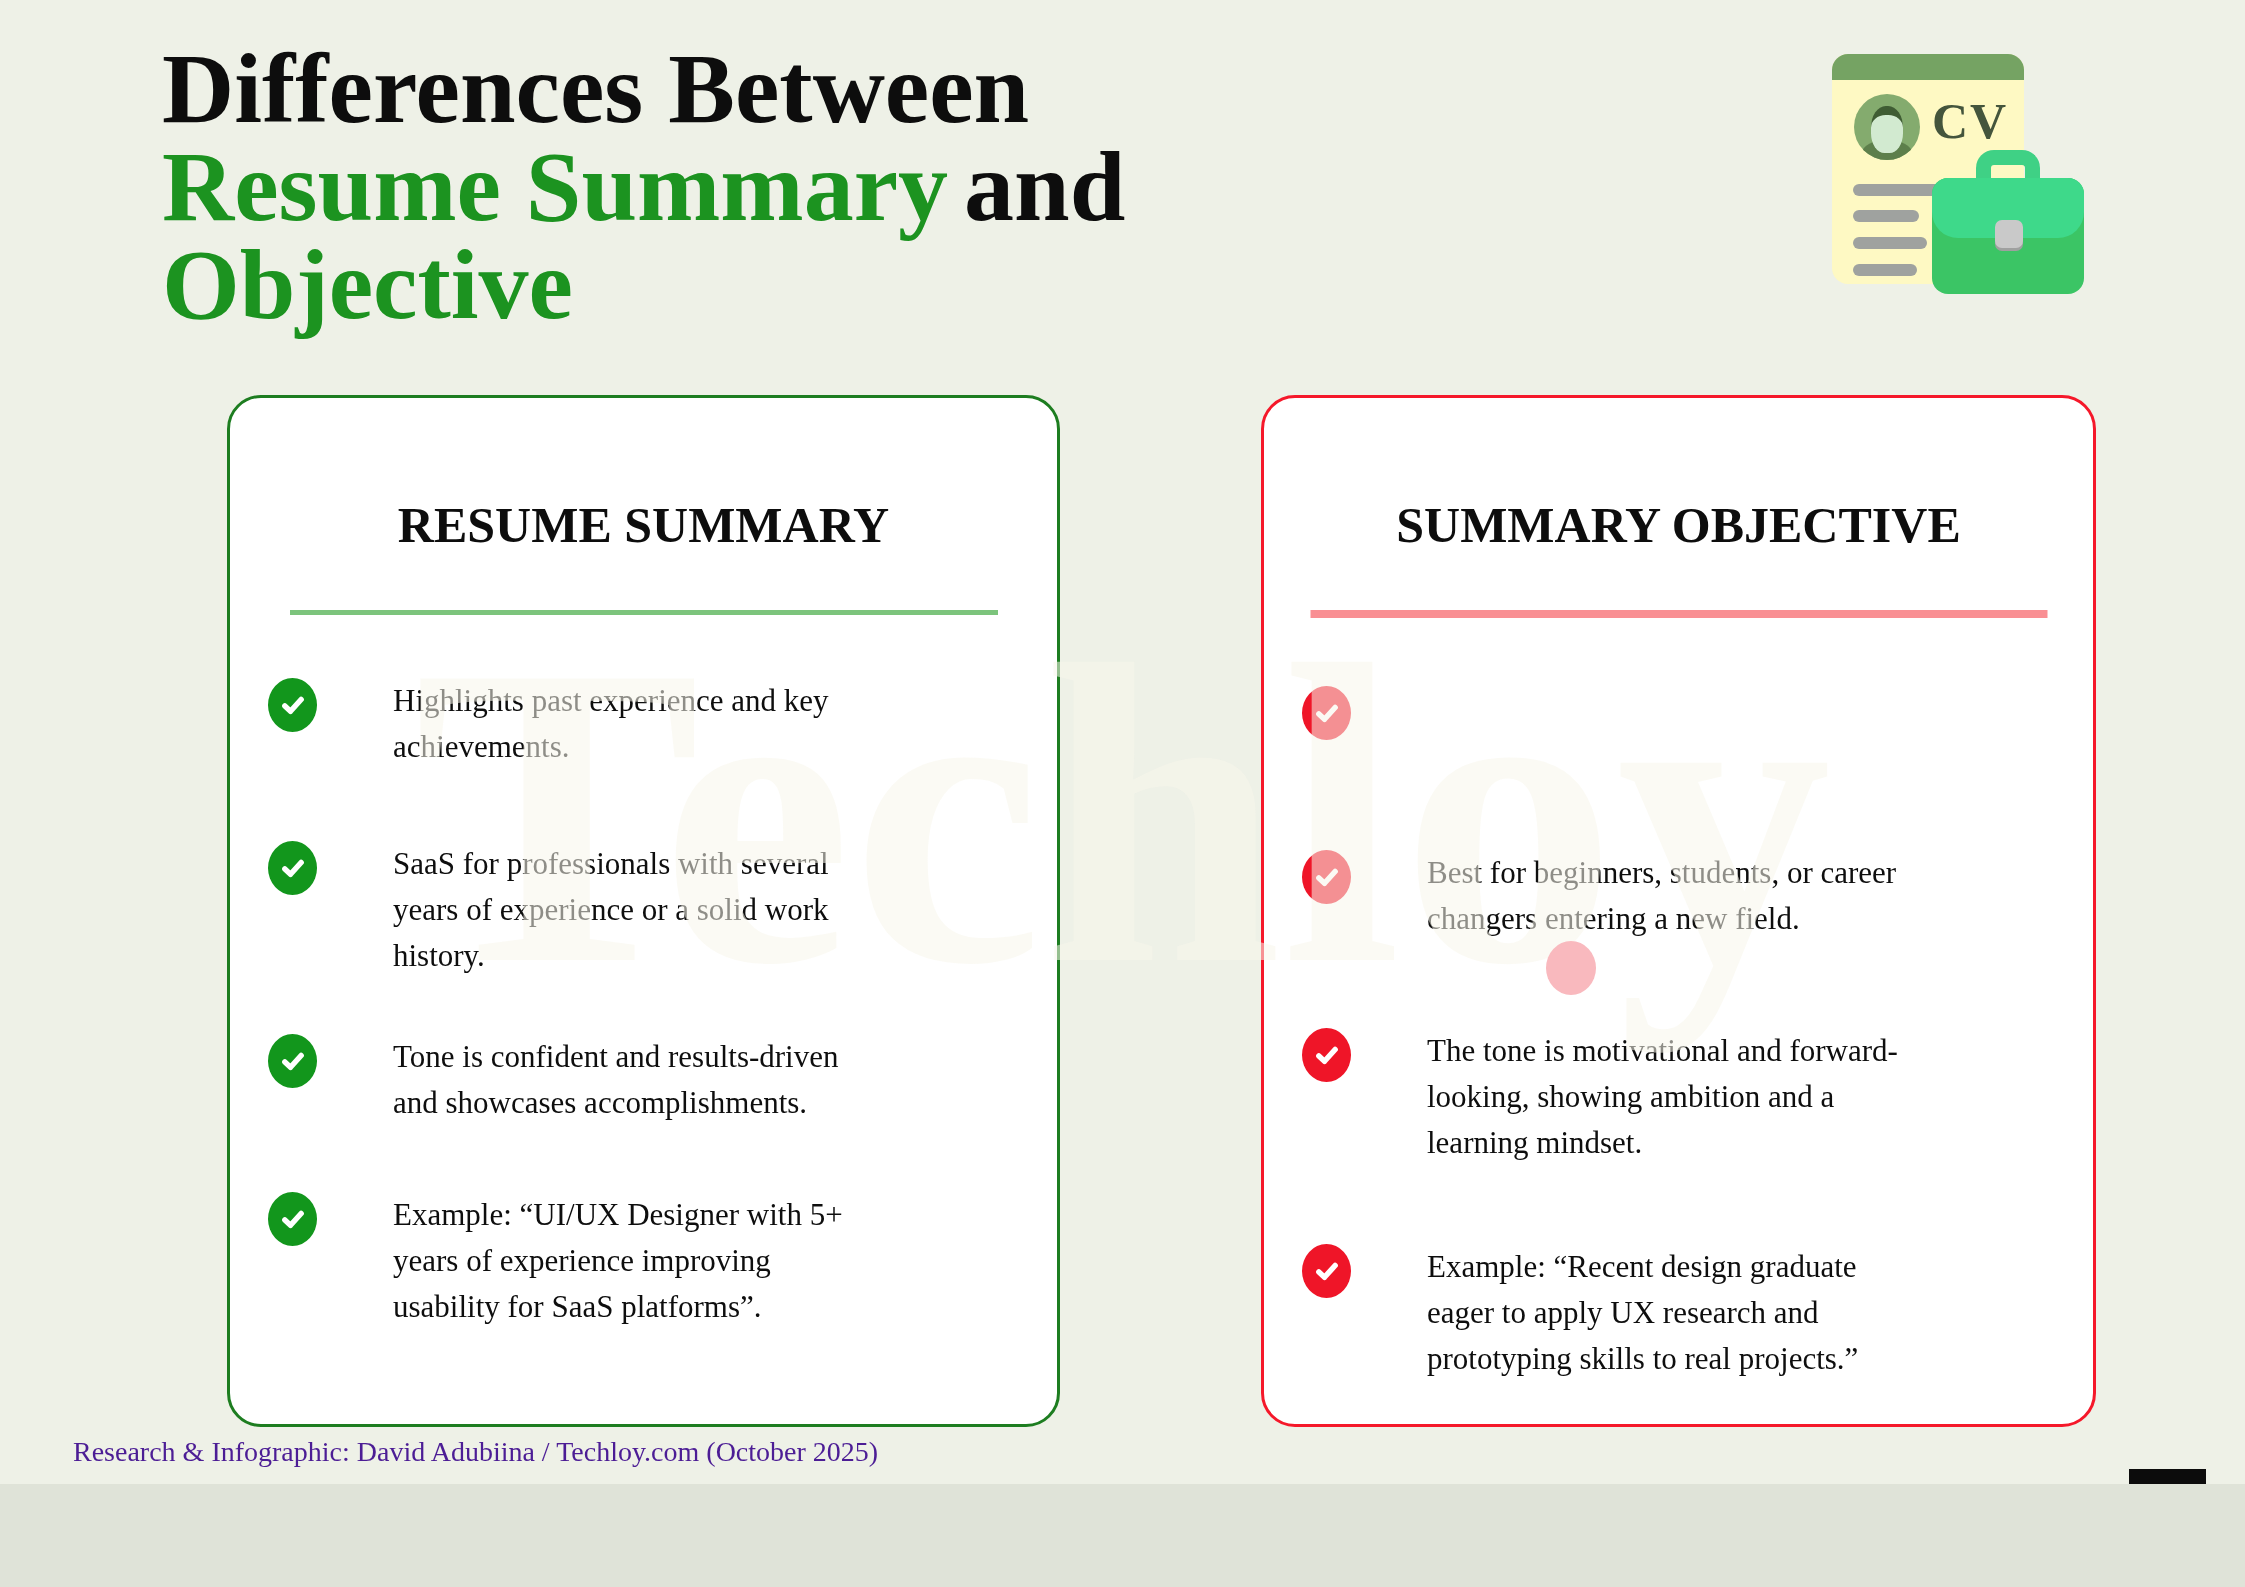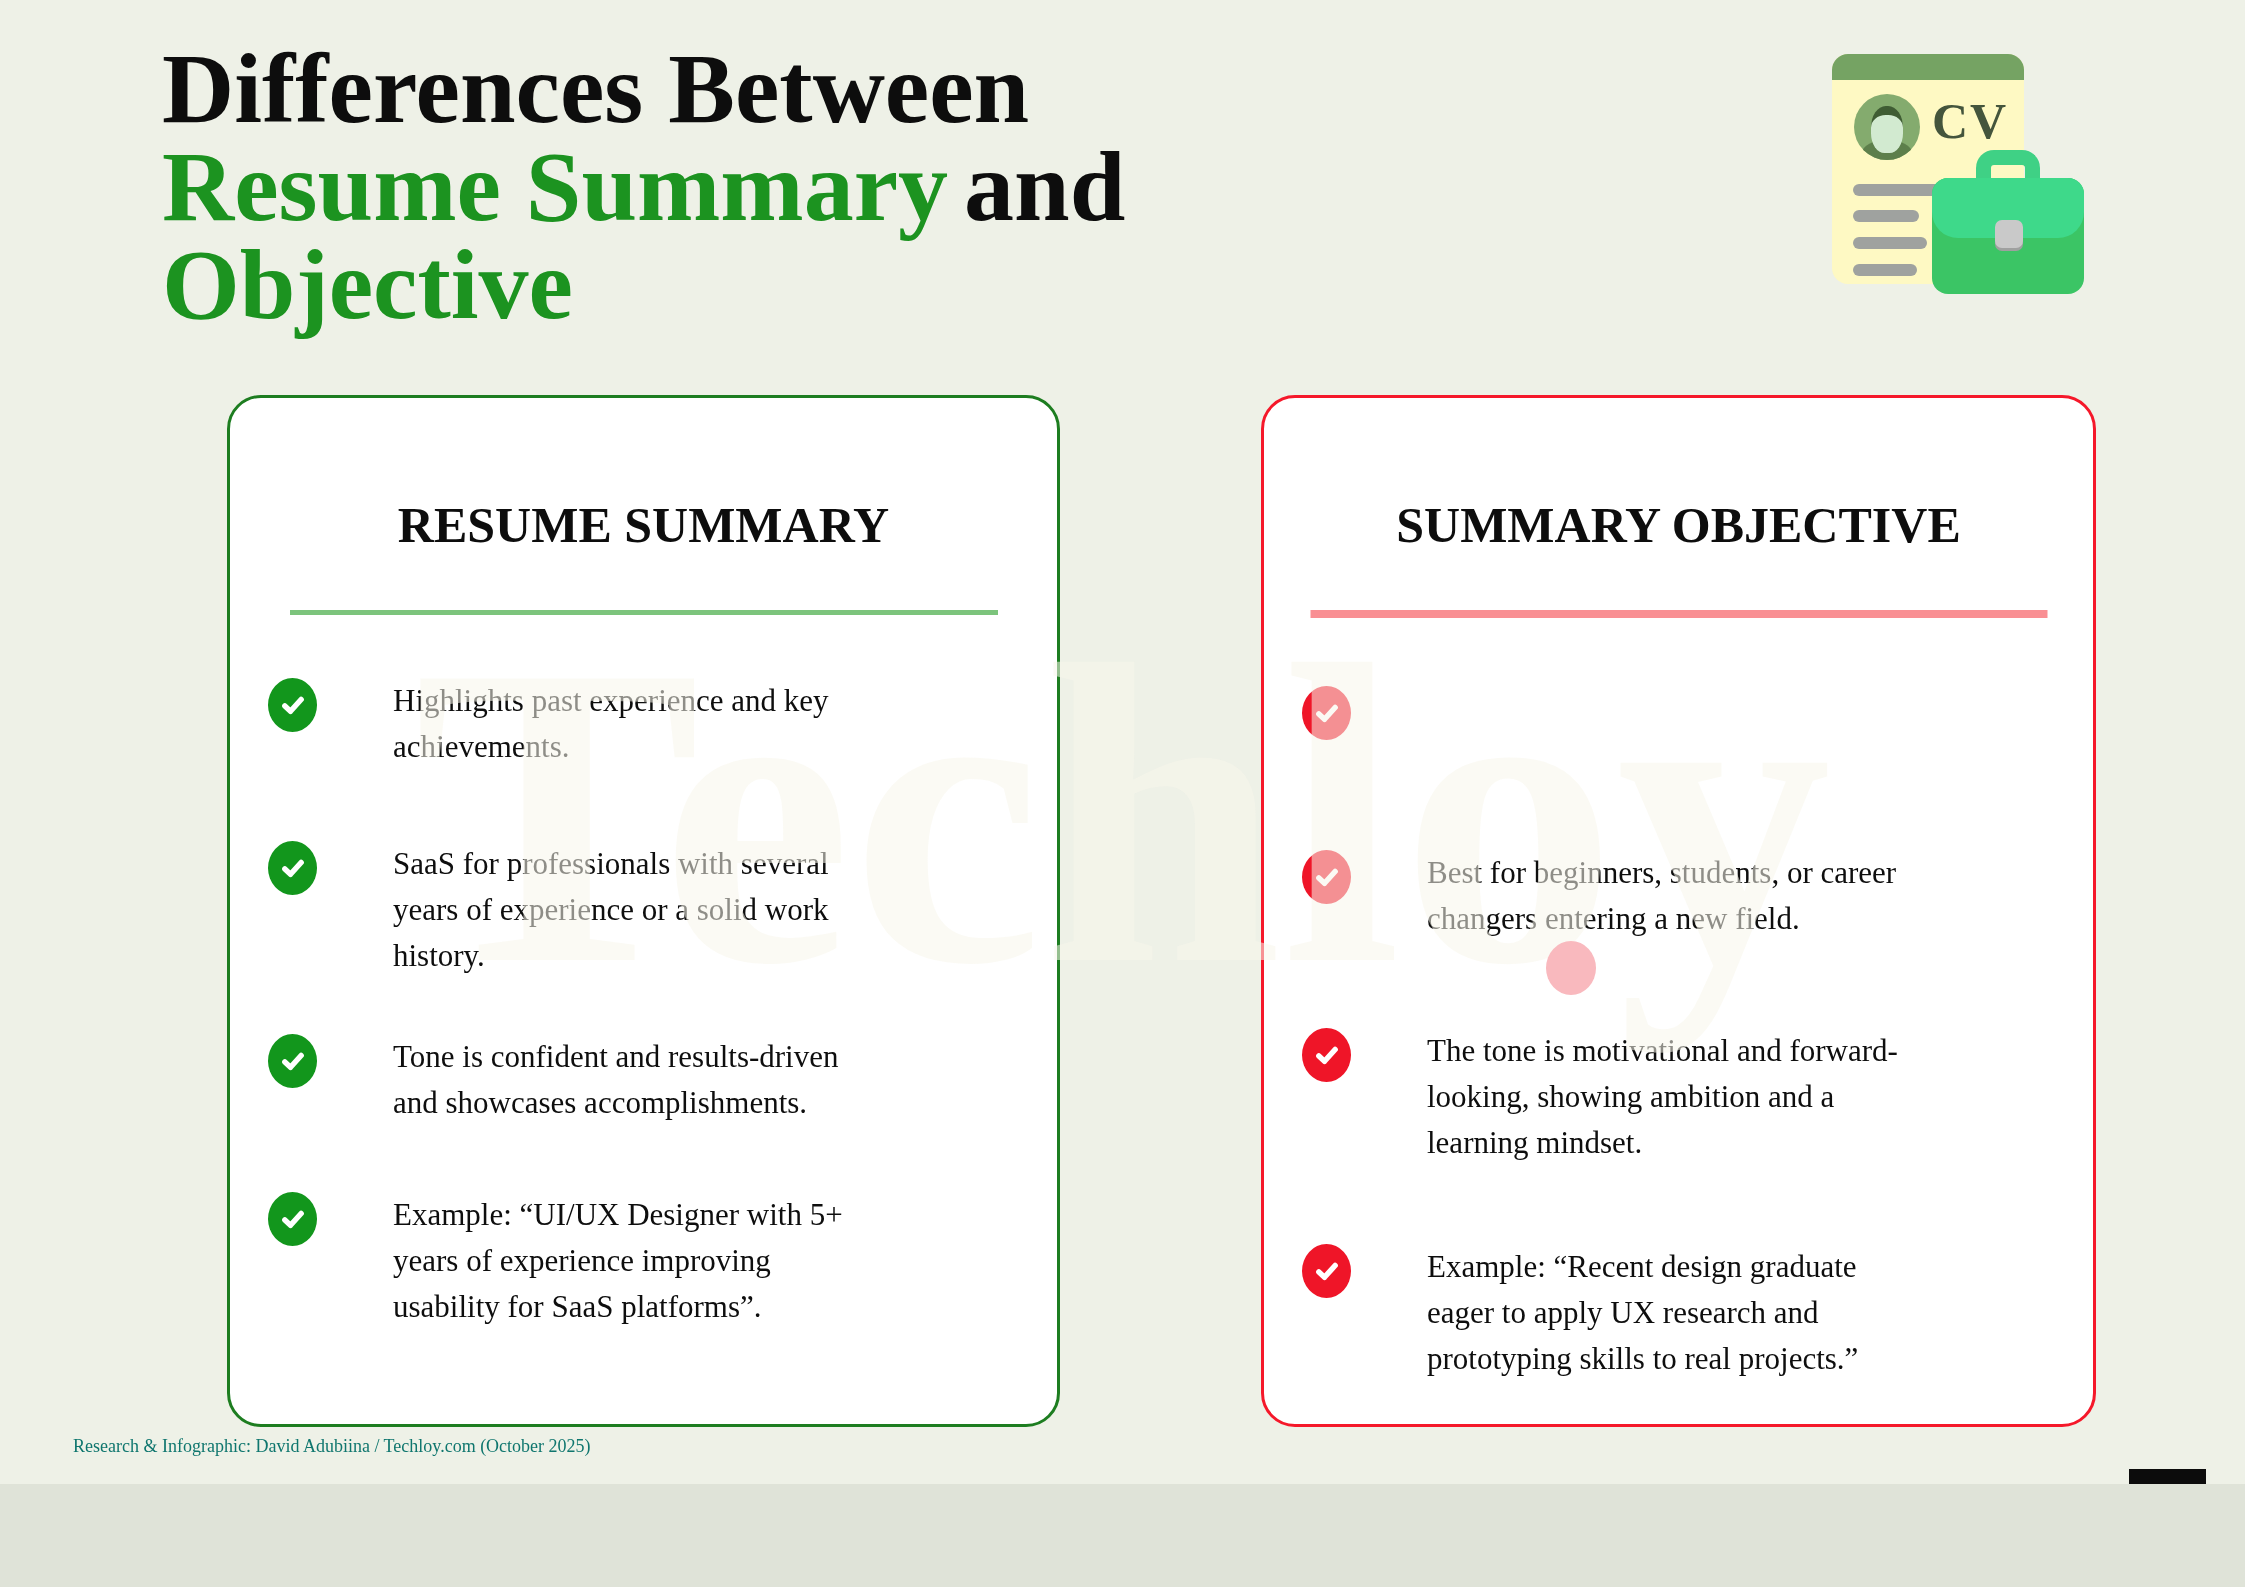--- a/index.html
+++ b/index.html
@@ -71,21 +71,21 @@
   .row-text{font-size:31px;line-height:46px;color:#0e0e0e;width:620px;white-space:pre-line;}
 
   
   .watermark{position:absolute;left:50%;top:600px;transform:translateX(-50%);
          font-size:430px;font-weight:bold;line-height:1;color:rgba(247,245,235,0.55);
          white-space:nowrap;z-index:3;pointer-events:none;}
   .watermark-dot{position:absolute;left:1546px;top:941px;width:50px;height:54px;
          border-radius:50%;background:#f9b9be;z-index:3;pointer-events:none;}
 
   
-  .footer{position:absolute;left:73px;top:1436px;font-size:18px;color:#0f766e;z-index:2;}
+  .footer{position:absolute;left:73px;top:1436px;font-size:28px;color:#4c1d95;z-index:2;}
 
   .t-logo{position:absolute;left:2129px;top:1469px;width:77px;height:77px;background:#0c0c0c;
          z-index:4;}
   .t-logo .letter{position:absolute;left:0;top:2px;width:100%;text-align:center;
          font-size:70px;font-weight:bold;color:#ffffff;line-height:74px;}
   .t-logo .dot{position:absolute;left:50px;top:48px;width:14px;height:14px;border-radius:50%;
          background:#ee1c24;}
 </style>
 </head>
 <body>

